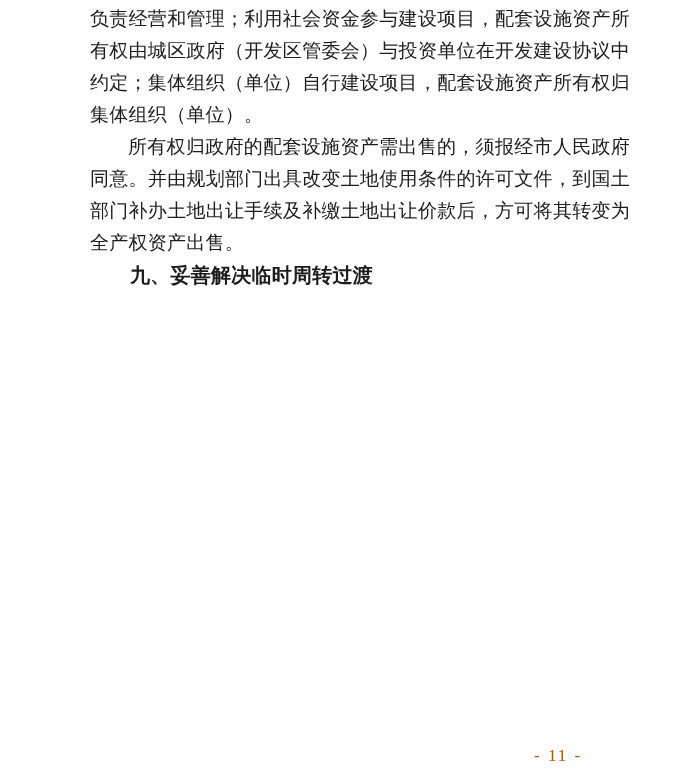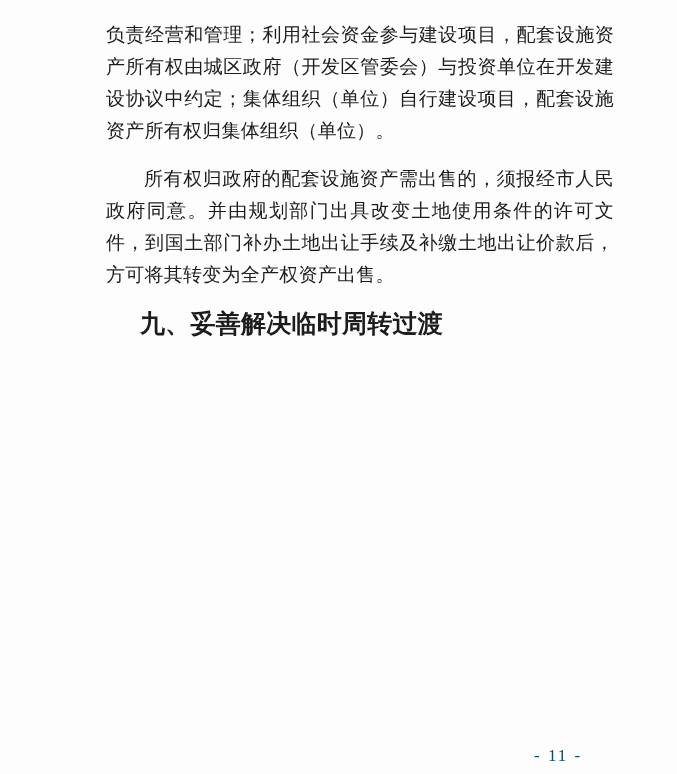--- a/index.html
+++ b/index.html
@@ -21,45 +21,45 @@
     position: absolute;
     left: 90px;
     top: 3px;
     width: 540px;
     font-size: 19px;
     line-height: 32px;
     letter-spacing: 0.25px;
     text-align: justify;
   }
   .para {
-    margin: 16px;
+    margin: 0;
     padding: 0;
     text-indent: 2em;
   }
   .para.continuation {
     text-indent: 0;
   }
   .section-heading {
     margin: 0;
     padding: 0;
     text-indent: 2em;
     font-family: "Liberation Sans", "DejaVu Sans", sans-serif;
     font-weight: bold;
-    font-size: 25px;
+    font-size: 20px;
     line-height: 32px;
     letter-spacing: 0.25px;
   }
   .page-footer {
     position: absolute;
     top: 746px;
     left: 534px;
     font-size: 17px;
     line-height: 20px;
     letter-spacing: 2px;
-    color: #0c4a6e;
+    color: #a16207;
     white-space: nowrap;
   }
 </style>
 </head>
 <body>
 
 <div class="page">
   <div class="body-text">
     <p class="para continuation">负责经营和管理；利用社会资金参与建设项目，配套设施资产所有权由城区政府（开发区管委会）与投资单位在开发建设协议中约定；集体组织（单位）自行建设项目，配套设施资产所有权归集体组织（单位）。</p>
     <p class="para">所有权归政府的配套设施资产需出售的，须报经市人民政府同意。并由规划部门出具改变土地使用条件的许可文件，到国土部门补办土地出让手续及补缴土地出让价款后，方可将其转变为全产权资产出售。</p>

